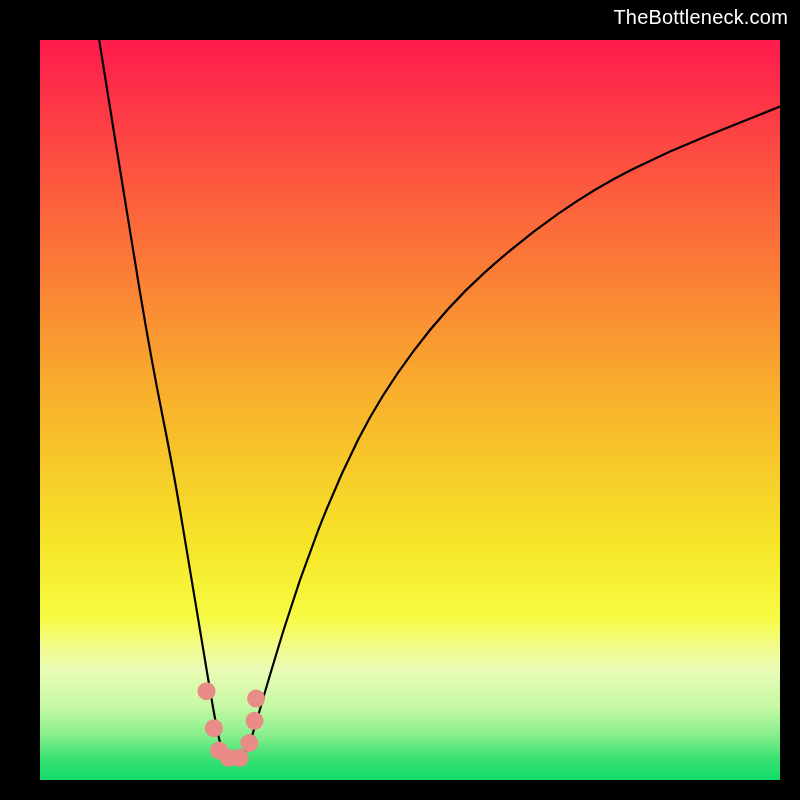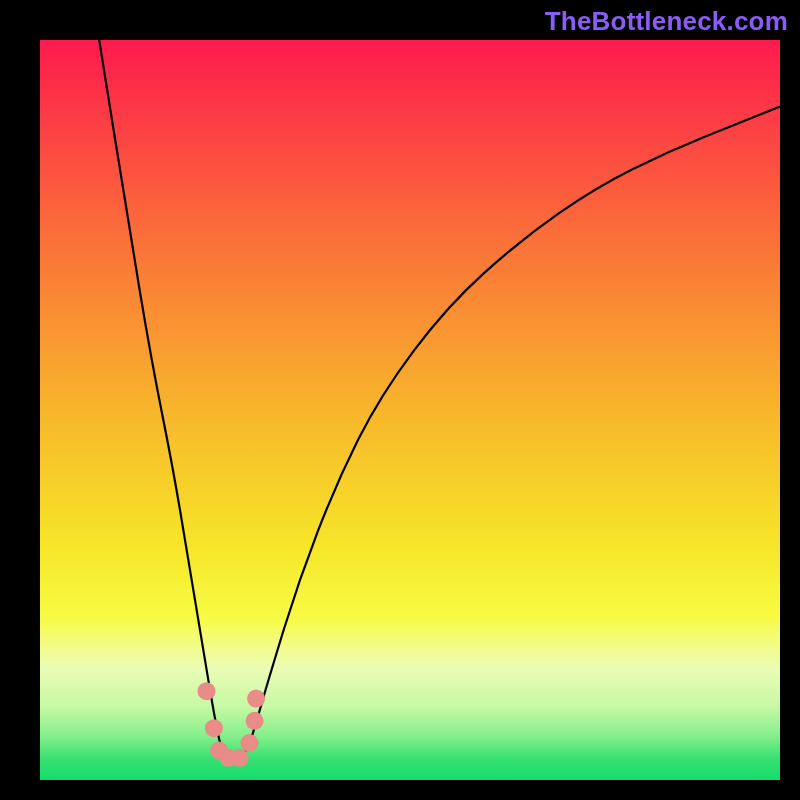--- a/index.html
+++ b/index.html
@@ -38,24 +38,23 @@
     left: 0;
     top: 0;
     width: 740px;
     height: 740px;
   }
   .watermark {
     position: absolute;
     top: 6px;
     right: 12px;
     font-family: Arial, Helvetica, sans-serif;
-    font-size: 26px;
-    color: #8b5cf6;
+    font-size: 20px;
+    color: #ffffff;
     letter-spacing: 0.2px;
-    font-weight: bold;
   }
 </style>
 </head>
 <body>
 
 <div class="frame">
 
   <div class="watermark">TheBottleneck.com</div>
 
   <div class="plot">

